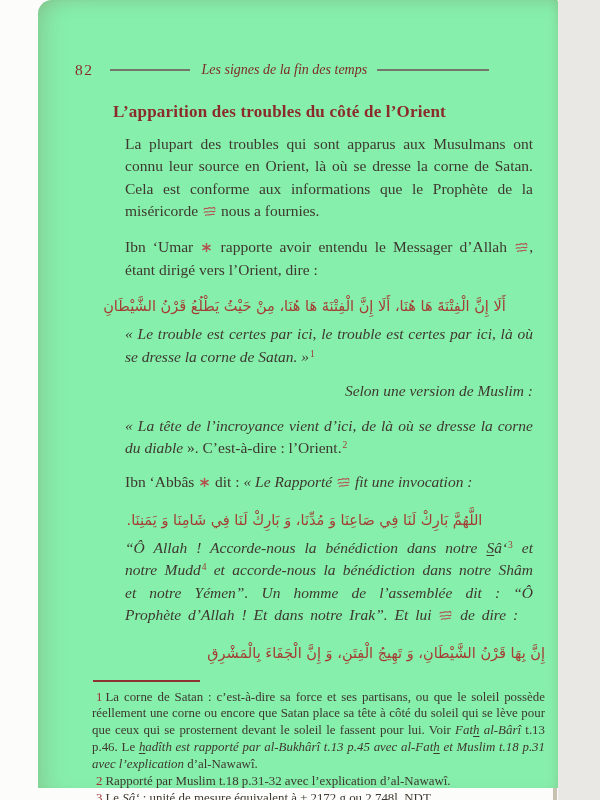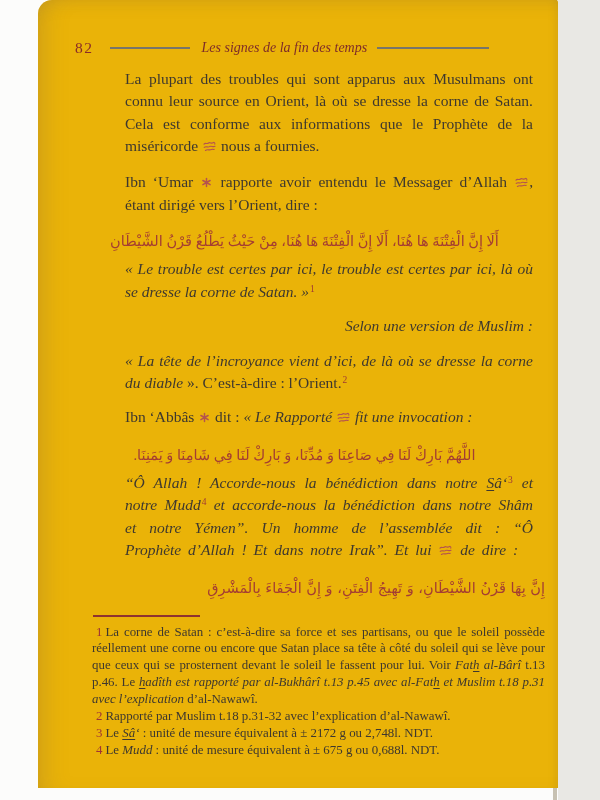--- a/index.html
+++ b/index.html
@@ -14,27 +14,27 @@
     position:absolute;top:0;right:0;width:42px;height:100%;
     background:#e9e8e4;
   }
   .spine-line{
     position:absolute;top:0;left:553px;width:4px;height:100%;
     background:linear-gradient(180deg,#878377 0%,#a39e91 18%,#bcb6a8 45%,#c7c1b2 100%);
   }
   .page{
     position:absolute;left:38px;top:0;width:520px;height:788px;
     box-sizing:border-box;
-    padding:38px 13px 0 75px;
+    padding:60px 13px 0 75px;
     border-radius:14px 2px 0 0;
     background:
       radial-gradient(ellipse 420px 300px at 58% 30%, rgba(255,255,255,0.30), rgba(255,255,255,0) 70%),
       linear-gradient(168deg,#f3ebd9 0%,#f0e7d3 35%,#eee4cd 68%,#eade C4 100%),
       #efe6d1;
-    background-color:#eab308;
+    background-color:#86efac;
     box-shadow:
       inset 20px 0 26px -16px rgba(125,104,72,0.28),
       inset -8px 0 10px -7px rgba(125,104,72,0.20),
       inset 0 14px 18px -12px rgba(125,104,72,0.18);
   }
   
   .page-header{
     display:flex;align-items:center;
     margin-left:-38px;
     height:20px;
@@ -74,21 +74,21 @@
     font-size:9.5px;line-height:0;color:#a03a34;
     margin-left:1px;font-style:normal;
   }
   .arabic{
     direction:rtl;unicode-bidi:isolate;
     font-family:"DejaVu Sans", sans-serif;
     color:#a43d33;font-size:14.5px;line-height:27px;
     text-align:center;white-space:nowrap;
     margin:6px 0 3px;
   }
-  .arabic.wide{margin-left:-58px;margin-right:-9px;font-family:Liberation Serif, serif;}
+  .arabic.wide{margin-left:-58px;margin-right:-9px;}
   .arabic.narrow{padding-left:122px;text-align:center;}
   
   .hicon{display:inline-block;vertical-align:-1px;margin:0 1px;}
   
   .footnotes{
     margin-left:-21px;width:453px;
     color:#3e382f;
   }
   .fn-rule{
     width:107px;height:2px;background:#8f3330;
@@ -109,20 +109,21 @@
 
   <div class="page">
 
     <div class="page-header">
       <span class="page-num">82</span>
       <span class="hrule left"></span>
       <span class="running-title">Les signes de la fin des temps</span>
       <span class="hrule right"></span>
     </div>
 
+    <h1 class="section-title">L’apparition des troubles du côté de l’Orient</h1>
 
     <div class="content">
         <p class="para first"><span>La plupart des troubles qui sont apparus aux Musulmans ont connu leur source en Orient, là où se dresse la corne de Satan. Cela est conforme aux informations que le Prophète de la miséricorde </span><span class="hicon" id="tpl-saw"><svg width="13" height="11" viewBox="0 0 13 11" xmlns="http://www.w3.org/2000/svg">
               <g fill="none" stroke="#b4534f" stroke-width="1.1" stroke-linecap="round">
                 <path d="M1 3.2 C2.5 1.2 4 3.6 5.5 2 C7 0.8 8.5 3 10 1.8 C11 1 12.2 1.6 11.8 3.2"></path>
                 <path d="M1.2 6.4 C3 4.8 4.6 6.8 6.6 5.6 C8.5 4.6 10 6.4 12 5.3"></path>
                 <path d="M2.4 9.5 C4.4 7.9 6.4 9.7 8.4 8.5 C9.6 7.9 10.6 8.9 11.2 8.3"></path>
               </g>
             </svg></span><span> nous a fournies.</span></p>
         <p class="para"><span>Ibn ‘Umar </span><span class="hicon" id="tpl-ra"><svg width="11" height="11" viewBox="0 0 11 11" xmlns="http://www.w3.org/2000/svg">

